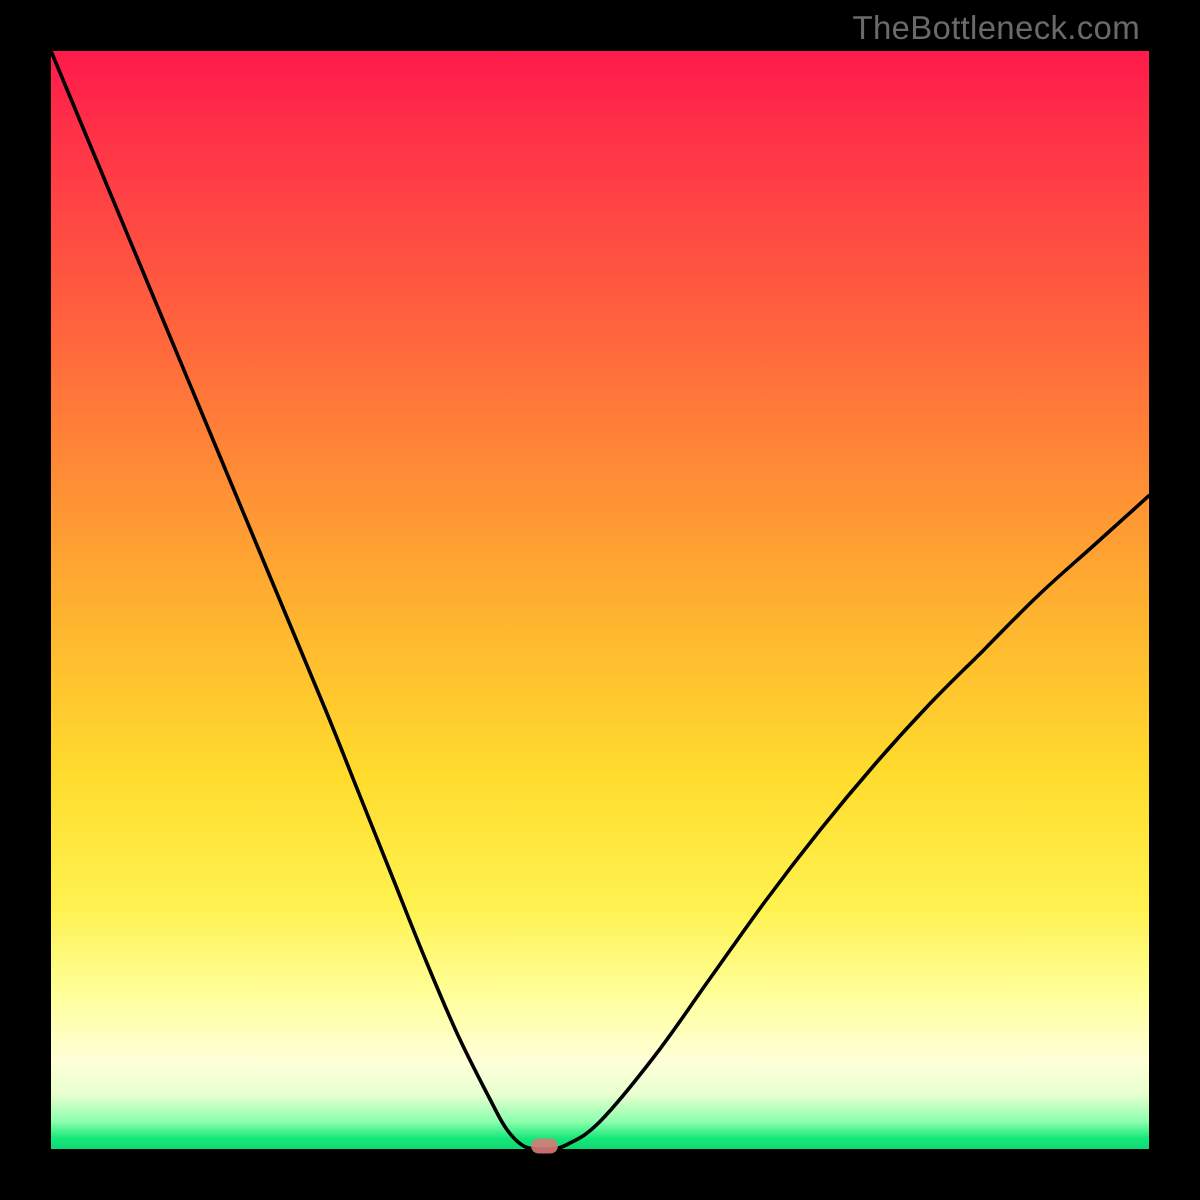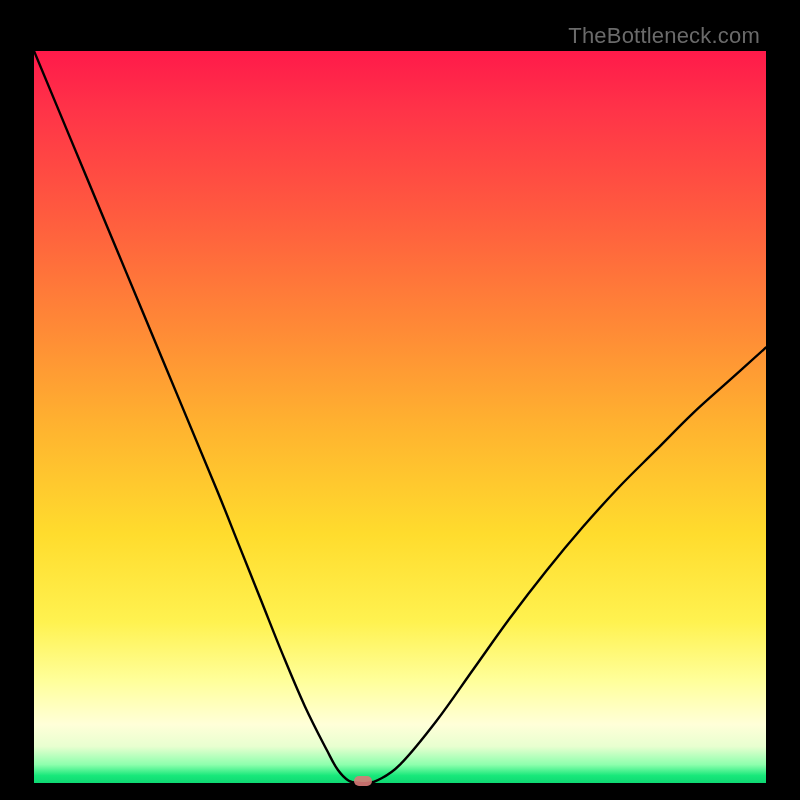--- a/index.html
+++ b/index.html
@@ -9,21 +9,20 @@
     width: 800px;
     height: 800px;
     overflow: hidden;
     font-family: Arial, Helvetica, sans-serif;
   }
   .frame {
     position: relative;
     width: 800px;
     height: 600px;
     background: #000;
-    margin-top: 17px;
   }
   .plot-area {
     position: absolute;
     left: 34px;
     top: 34px;
     width: 732px;
     height: 732px;
     
     background: linear-gradient(to bottom,
       #ff1a4a 0%,

